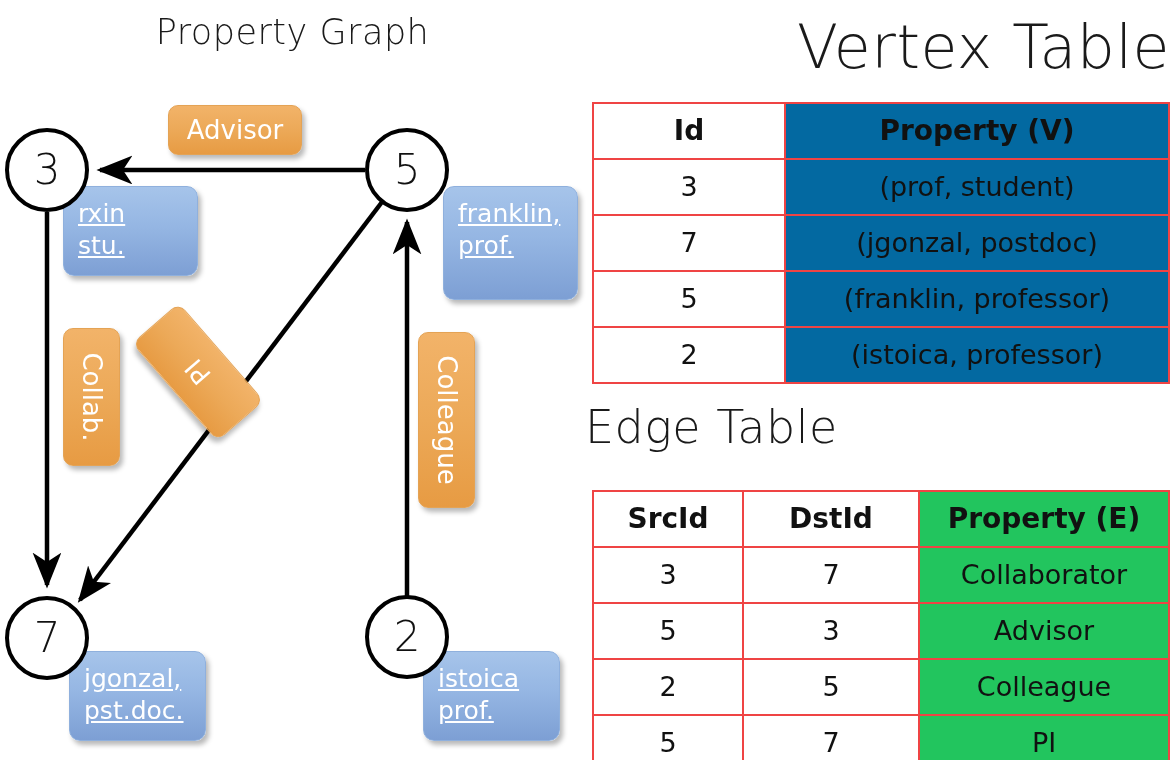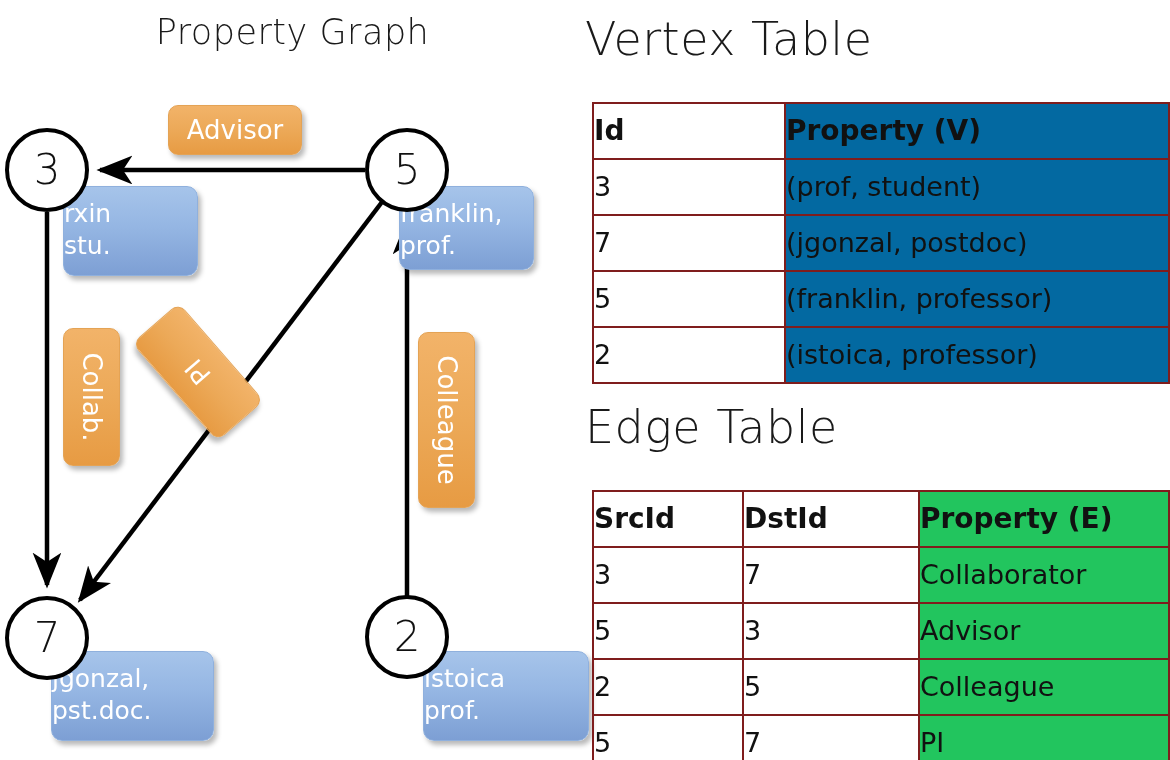--- a/index.html
+++ b/index.html
@@ -27,22 +27,22 @@
   }
   #title-property-graph {
     left: 0; top: 12px;
     width: 585px;
     text-align: center;
     font-size: 35px;
   }
   #title-vertex-table {
     left: 585px; top: 12px;
     width: 585px;
-    text-align: left;
-    font-size: 46px;
+    text-align: right;
+    font-size: 60px;
   }
   #title-edge-table {
     left: 585px; top: 400px;
     width: 585px;
     text-align: left;
     font-size: 46px;
   }
 
   
   #graph-panel {
@@ -75,23 +75,24 @@
 
   .prop-box {
     position: absolute;
     border-radius: 11px;
     background: linear-gradient(to bottom, #a6c4ea 0%, #95b6e3 45%, #7d9fd4 100%);
     box-shadow: 3px 4px 5px rgba(0,0,0,0.28);
     color: #ffffff;
     font-family: "DejaVu Sans", sans-serif;
     font-size: 25px;
     line-height: 1.28;
-    padding: 11px 0;
+    padding: 11px 14px;
     box-sizing: border-box;
     border: 1px solid #8fb0dd;
+    text-decoration: underline;
   }
 
   .edge-label {
     position: absolute;
     border-radius: 10px;
     background: linear-gradient(to bottom, #f2b369 0%, #eca958 50%, #e79b43 100%);
     box-shadow: 3px 4px 5px rgba(0,0,0,0.28);
     color: #ffffff;
     font-family: "DejaVu Sans", sans-serif;
     font-size: 26px;
@@ -110,22 +111,22 @@
   }
 
   
   .data-table {
     position: absolute;
     border-collapse: collapse;
     table-layout: fixed;
     font-family: "DejaVu Sans", sans-serif;
   }
   .data-table td, .data-table th {
-    border: 2px solid #7f1d1d;
-    text-align: left;
+    border: 2px solid #ef4444;
+    text-align: center;
     font-weight: normal;
     font-size: 27px;
     color: #111;
     padding: 0;
     height: 54px;
     line-height: 54px;
     overflow: hidden;
     white-space: nowrap;
   }
   .data-table th {
@@ -191,31 +192,31 @@
 
   <div class="edge-label vert" style="left:418px; top:332px; width:57px; height:176px;">
     <span>Colleague</span>
   </div>
 
   <div class="prop-box" style="left:63px; top:186px; width:135px; height:90px;">
     <div>rxin</div>
     <div>stu.</div>
   </div>
 
-  <div class="prop-box" style="left:399px; top:186px; width:135px; height:84px;">
+  <div class="prop-box" style="left:443px; top:186px; width:135px; height:114px;">
     <div>franklin,</div>
     <div>prof.</div>
   </div>
 
-  <div class="prop-box" style="left:51px; top:651px; width:163px; height:90px;">
+  <div class="prop-box" style="left:69px; top:651px; width:137px; height:90px;">
     <div>jgonzal,</div>
     <div>pst.doc.</div>
   </div>
 
-  <div class="prop-box" style="left:423px; top:651px; width:166px; height:90px;">
+  <div class="prop-box" style="left:423px; top:651px; width:137px; height:90px;">
     <div>istoica</div>
     <div>prof.</div>
   </div>
 
   <div class="node-circle" style="left:5px; top:128px;">3</div>
   <div class="node-circle" style="left:365px; top:128px;">5</div>
   <div class="node-circle" style="left:5px; top:596px;">7</div>
   <div class="node-circle" style="left:365px; top:595px;">2</div>
 </div>
 

